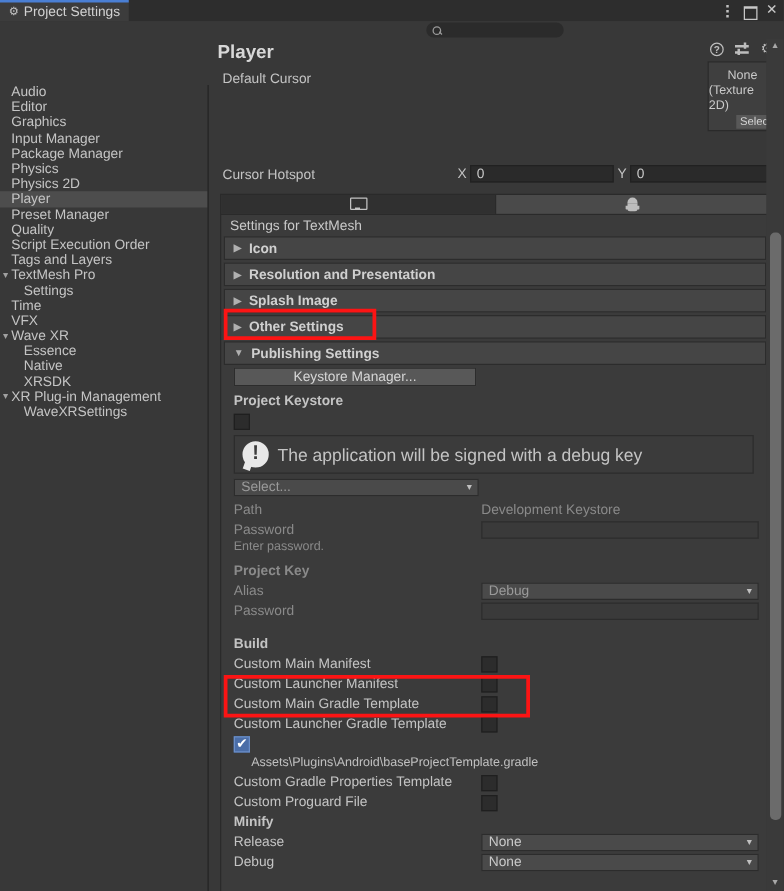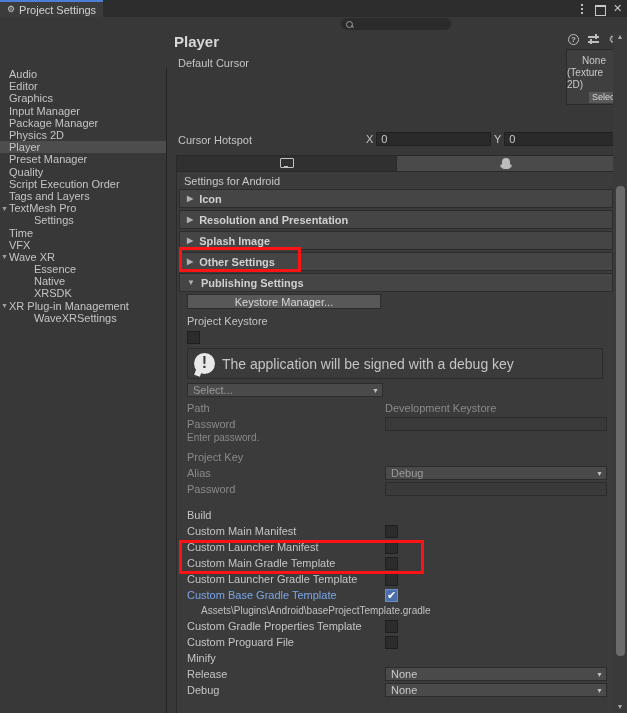--- a/index.html
+++ b/index.html
@@ -69,21 +69,21 @@
     background: #383838; border-right: 1px solid #232323;
     overflow: hidden;
     margin-top: 24px;
   }
   .tree-item {
     height: 12.2px; display: flex; align-items: center;
     padding-left: 8px; font-size: 11px; color: #c4c4c4;
     white-space: nowrap; cursor: default;
   }
   .tree-item.selected { background: #4d4d4d; }
-  .tree-item.depth1 { padding-left: 33px; }
+  .tree-item.depth1 { padding-left: 18px; }
   .tri {
     width: 9px; margin-left: -8px; margin-right: 0px;
     font-size: 7px; color: #a0a0a0; line-height: 1;
     display: inline-block; text-align: center;
   }
   .tri.blank { color: transparent; }
 
   
   .main {
     position: absolute; left: 168px; top: 31px;
@@ -192,21 +192,21 @@
   .foldout .arr { font-size: 8px; margin-right: 6px; color: #b0b0b0; }
 
   .section-body { padding: 0 2px 4px 2px; }
   .row {
     display: flex; align-items: center; height: 16px;
     padding-left: 8px; font-size: 11px;
   }
   .row .lbl { width: 198px; color: #c4c4c4; }
   .row .lbl.dim { color: #8a8a8a; }
   .row .lbl.hl { color: #7aa6e8; }
-  .grp-title { font-weight: normal; color: #d0d0d0; }
+  .grp-title { font-weight: bold; color: #d0d0d0; }
   .grp-title.dim { color: #8a8a8a; }
 
   .cbox {
     width: 13px; height: 13px; background: #2c2c2c;
     border: 1px solid #1f1f1f;
   }
   .cbox.checked {
     background: #4b6ea8; border-color: #6a8ec8;
     position: relative;
   }
@@ -317,20 +317,24 @@
         <div class="tree-item">
           <span class="tri blank"></span>
           <span>Input Manager</span>
         </div>
         <div class="tree-item">
           <span class="tri blank"></span>
           <span>Package Manager</span>
         </div>
         <div class="tree-item">
           <span class="tri blank"></span>
+          <span>Physics</span>
+        </div>
+        <div class="tree-item">
+          <span class="tri blank"></span>
           <span>Physics 2D</span>
         </div>
         <div class="tree-item selected">
           <span class="tri blank"></span>
           <span>Player</span>
         </div>
         <div class="tree-item">
           <span class="tri blank"></span>
           <span>Preset Manager</span>
         </div>
@@ -419,21 +423,21 @@
     <div class="plat-tabs">
       <div class="plat-tab active">
         <span class="ico-monitor"></span>
       </div>
       <div class="plat-tab">
         <span class="ico-android"></span>
       </div>
     </div>
 
     <div class="settings-body">
-      <div class="settings-for">Settings for Android</div>
+      <div class="settings-for">Settings for TextMesh</div>
 
       <div class="foldout">
         <span class="arr">▶</span>
         <span>Icon</span>
       </div>
       <div class="foldout">
         <span class="arr">▶</span>
         <span>Resolution and Presentation</span>
       </div>
       <div class="foldout">
@@ -508,21 +512,20 @@
             </div>
             <div class="row">
               <span class="lbl">Custom Main Gradle Template</span>
               <span class="cbox"></span>
             </div>
             <div class="row">
               <span class="lbl">Custom Launcher Gradle Template</span>
               <span class="cbox"></span>
             </div>
             <div class="row">
-              <span class="lbl hl">Custom Base Gradle Template</span>
               <span class="cbox checked"></span>
             </div>
             <div class="pathtext">Assets\Plugins\Android\baseProjectTemplate.gradle</div>
             <div class="row">
               <span class="lbl">Custom Gradle Properties Template</span>
               <span class="cbox"></span>
             </div>
             <div class="row">
               <span class="lbl">Custom Proguard File</span>
               <span class="cbox"></span>

